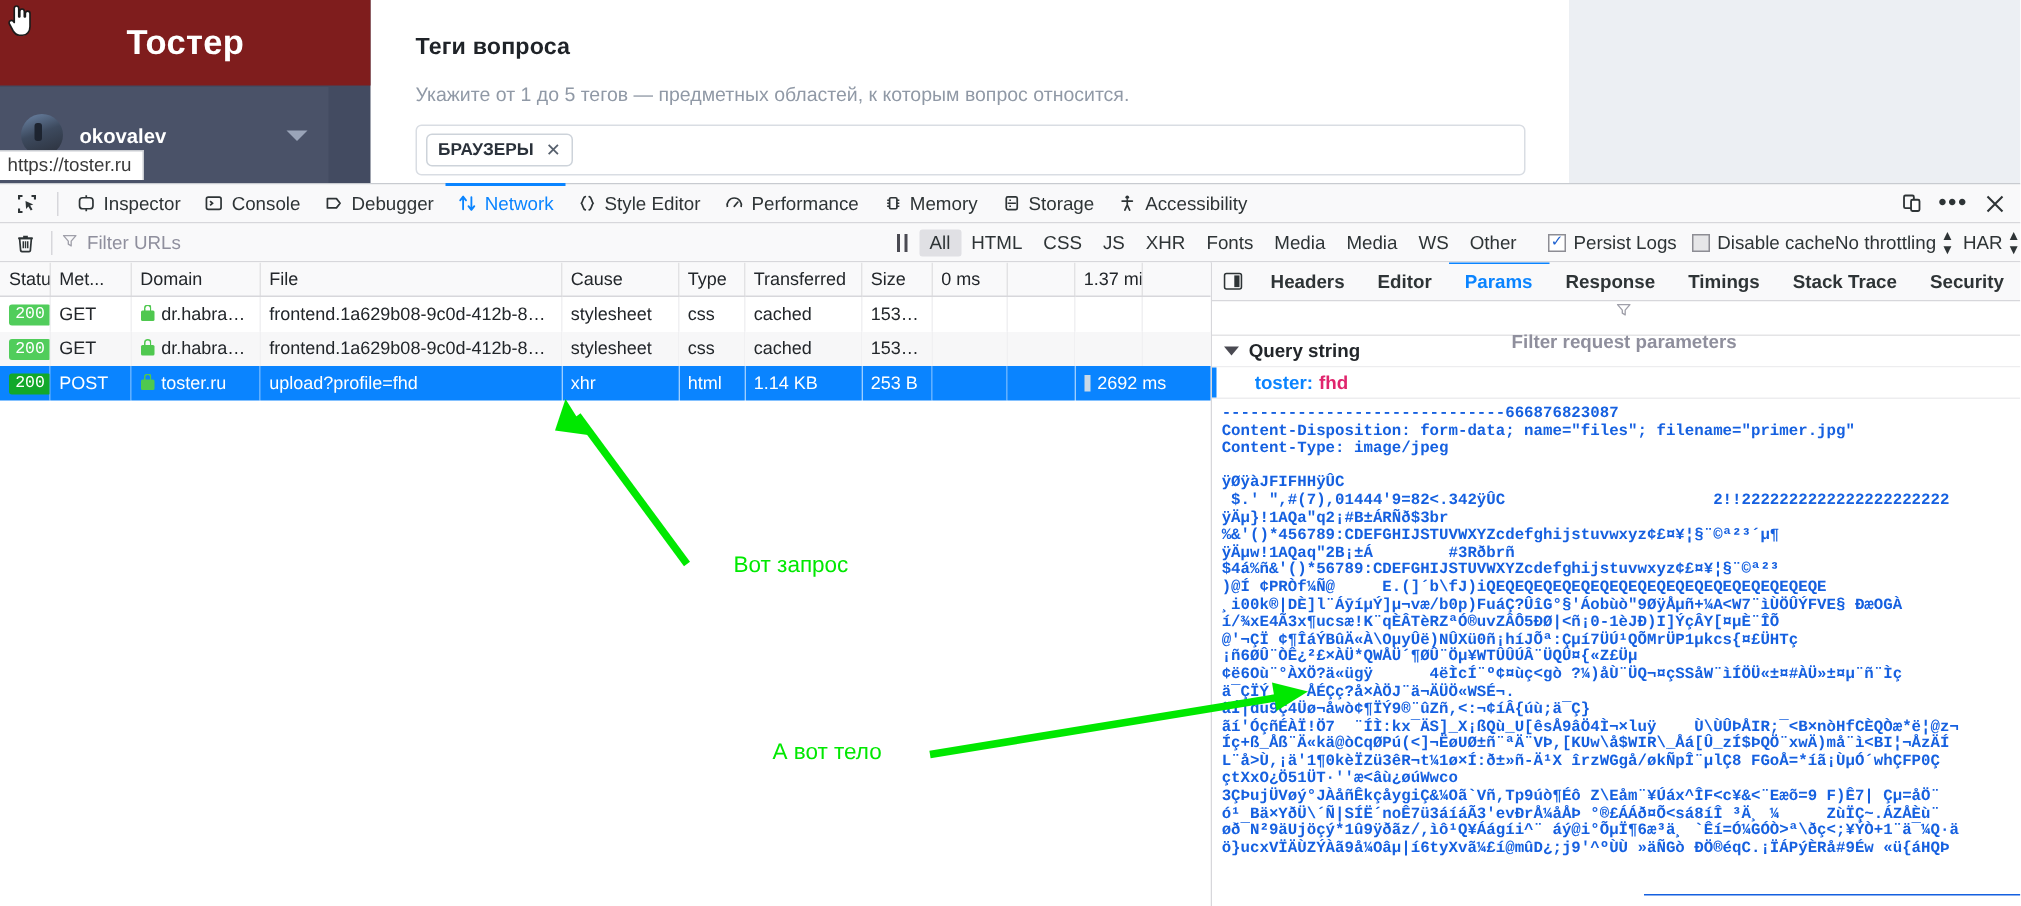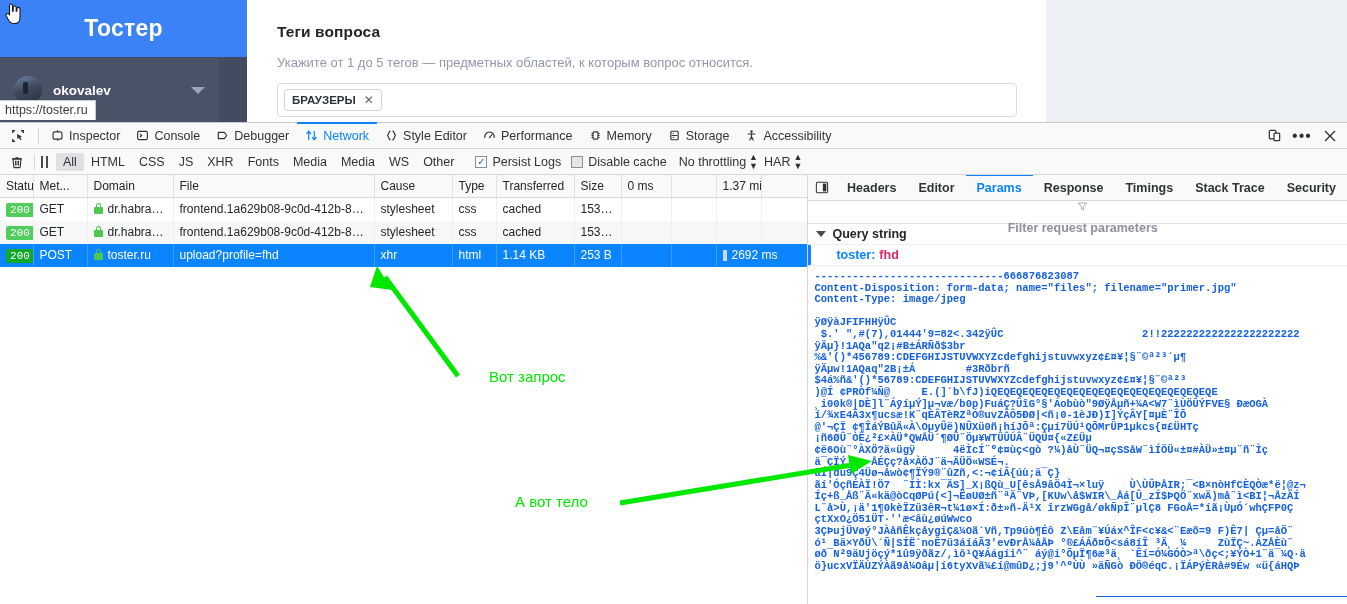--- a/index.html
+++ b/index.html
@@ -20,21 +20,21 @@
   .page-white {
     position: absolute; left: 0; top: 0; width: 1046px; height: 122px;
     background: #ffffff;
   }
   .sidebar {
     position: absolute; left: 0; top: 0; width: 247px; height: 122px;
     background: #434b61;
   }
   .sidebar-top {
     position: absolute; left: 0; top: 0; width: 247px; height: 57px;
-    background: #3b82f6;
+    background: #7f1d1d;
     display: flex; align-items: center; justify-content: center;
   }
   .brand {
     color: #ffffff; font-size: 23px; font-weight: bold;
     letter-spacing: .2px;
   }
   .sidebar-user {
     position: absolute; left: 0; top: 58px; width: 219px; height: 64px;
     background: #4a5268;
     display: flex; align-items: center; padding: 0 14px;
@@ -137,21 +137,21 @@
     font-size: 12.5px; color: #2e3436; padding: 2px 7px; border-radius: 2px;
   }
   .tf.sel { background: #e0e0e4; }
   .chk-group { display: flex; align-items: center; gap: 10px; margin-left: 14px; }
   .chk { display: flex; align-items: center; gap: 5px; font-size: 12.5px; color: #2e3436; }
   .box {
     width: 12px; height: 12px; border: 1px solid #8d8d94; background: #fff;
     display: inline-flex; align-items: center; justify-content: center;
     font-size: 10px; color: #1b5fd0; line-height: 1;
   }
-  .throttle { display: flex; align-items: center; gap: 3px; font-size: 12.5px; color: #2e3436; margin-left: 12px; }
+  .throttle { display: flex; align-items: center; gap: 3px; font-size: 12.5px; color: #2e3436; }
   .spin { font-size: 9px; color: #2e3436; line-height: 1; }
 
   
   .dt-body { position: relative; height: 430px; display: flex; }
   .net-list { width: 811px; position: relative; background: #fff; overflow: hidden; }
   .net-split { width: 1px; background: #d7d7db; }
   .net-detail { flex: 1 1 auto; position: relative; background: #fff; overflow: hidden; font-weight: bold; }
 
   table.net { width: 811px; border-collapse: collapse; table-layout: fixed; }
   table.net th {
@@ -399,20 +399,26 @@
 
   <div class="dt-filterbar">
     <div class="trash">
       <svg width="14" height="14" viewBox="0 0 16 16">
             <path d="M3.5 4.5h9l-.8 9.2a1 1 0 0 1-1 .8H5.3a1 1 0 0 1-1-.8L3.5 4.5z" fill="none" stroke="#2e3436" stroke-width="1.3"></path>
             <path d="M2.4 4.5h11.2M6.2 3.2h3.6" stroke="#2e3436" stroke-width="1.3"></path>
             <path d="M6.3 6.6v5.4M8 6.6v5.4M9.7 6.6v5.4" stroke="#2e3436" stroke-width="1.1"></path>
           </svg>
     </div>
     <div class="fb-sep"></div>
+    <div class="filter-urls">
+      <span><svg width="11" height="11" viewBox="0 0 16 16">
+              <path d="M2 3h12l-4.6 5.4V13L6.6 11.3V8.4z" fill="none" stroke="#a0a0aa" stroke-width="1.3" stroke-linejoin="round"></path>
+            </svg></span>
+      <span>Filter URLs</span>
+    </div>
 
     <div class="pause-btn">
           <i></i>
           <i></i>
         </div>
 
     <div class="type-filters">
       <span class="tf sel">All</span>
       <span class="tf">HTML</span>
       <span class="tf">CSS</span>

